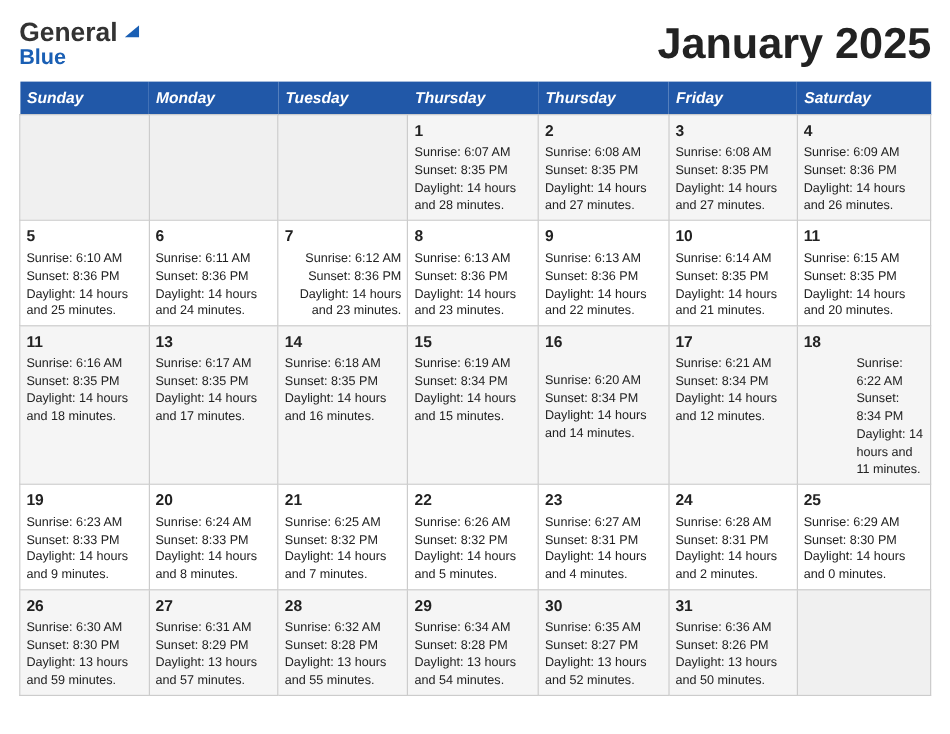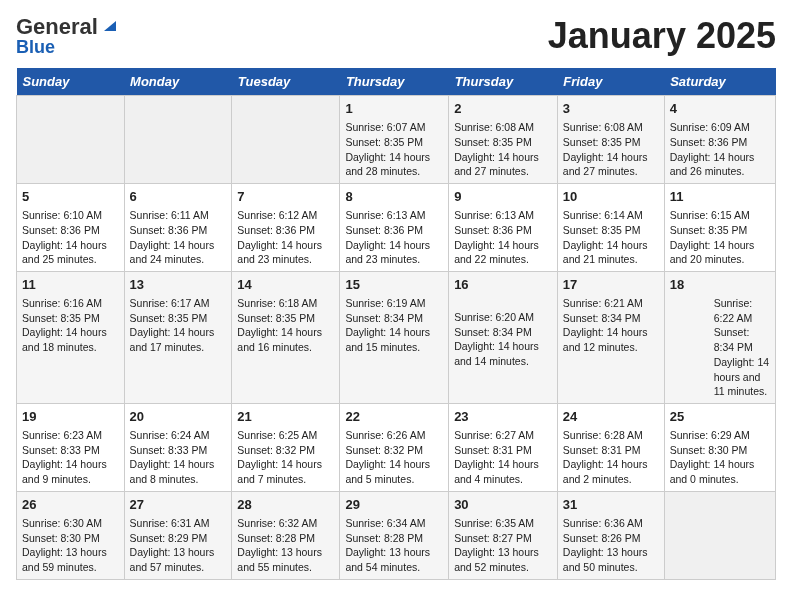--- a/index.html
+++ b/index.html
@@ -159,21 +159,21 @@
 Daylight: 14 hours and 25 minutes.</div>
         </td>
         <td>
           <span class="day-number">6</span>
           <div class="day-info" style="white-space: pre-line;">Sunrise: 6:11 AM
 Sunset: 8:36 PM
 Daylight: 14 hours and 24 minutes.</div>
         </td>
         <td>
           <span class="day-number">7</span>
-          <div class="day-info" style="white-space: pre-line;">Sunrise: 6:12 AM
+          <div class="day-info" style="white-space: pre-line; text-align: right;">Sunrise: 6:12 AM
 Sunset: 8:36 PM
 Daylight: 14 hours and 23 minutes.</div>
         </td>
         <td>
           <span class="day-number">8</span>
           <div class="day-info" style="white-space: pre-line;">Sunrise: 6:13 AM
 Sunset: 8:36 PM
 Daylight: 14 hours and 23 minutes.</div>
         </td>
         <td>

